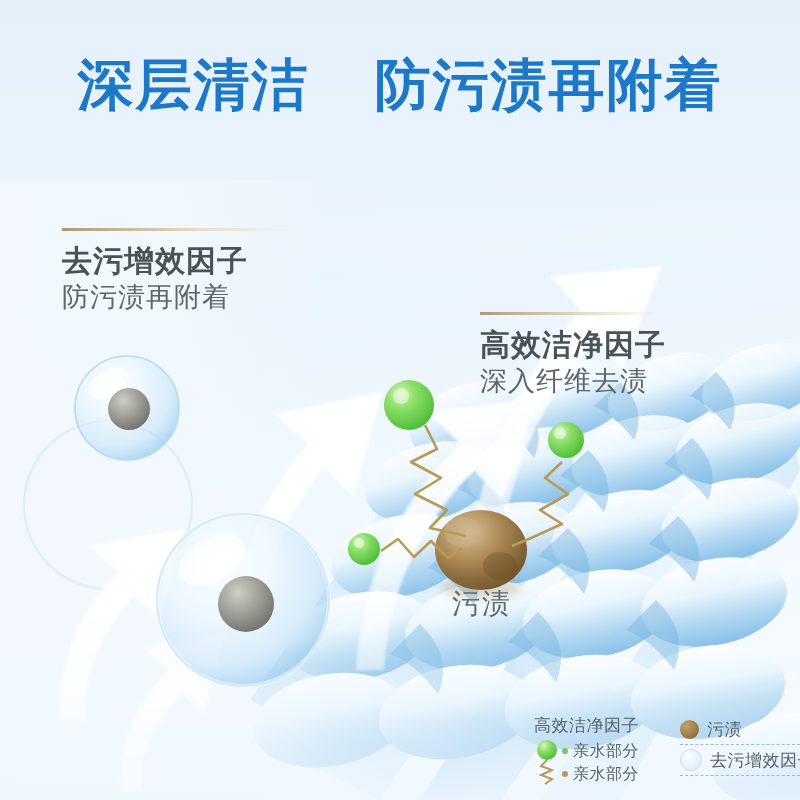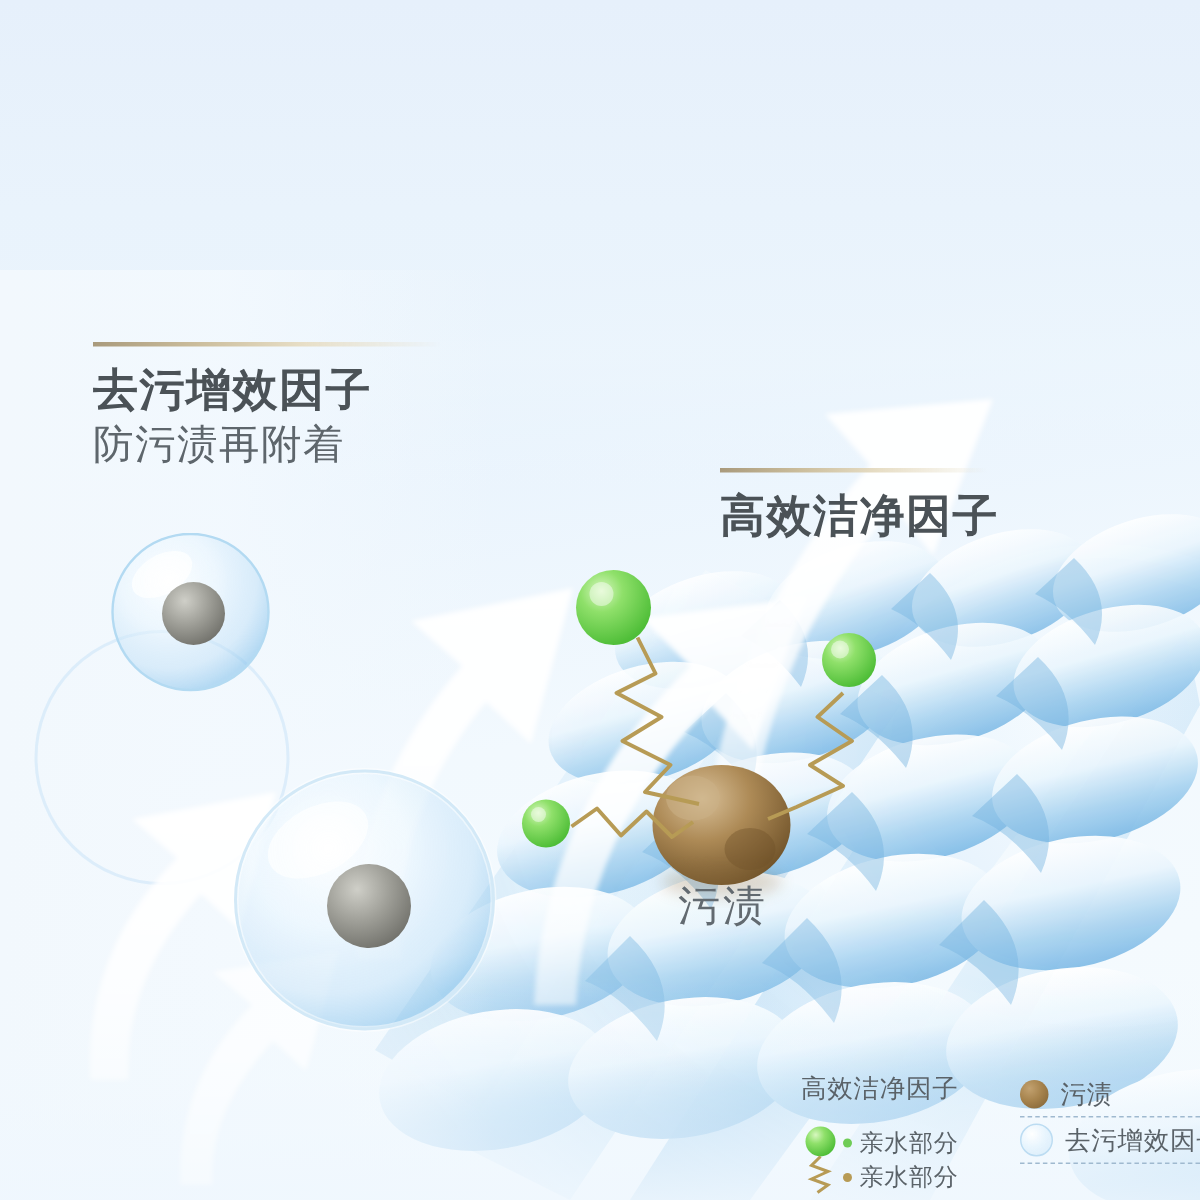--- a/index.html
+++ b/index.html
@@ -75,21 +75,21 @@
   .legend .col-l{position:absolute;left:0;top:0;width:142px;}
   .legend .col-r{position:absolute;left:146px;top:0;width:120px;}
   .lg-title{
     font-size:17px;color:#5a6268;white-space:nowrap;letter-spacing:.5px;
     font-family:"DejaVu Sans","Liberation Sans",sans-serif;
   }
   .lg-sub{
     font-size:16px;color:#5a6268;white-space:nowrap;letter-spacing:.5px;
     font-family:"DejaVu Sans","Liberation Sans",sans-serif;line-height:1.45;
   }
-  .lg-rowwrap{display:flex;align-items:flex-start;margin-top:13px;}
+  .lg-rowwrap{display:flex;align-items:flex-start;margin-top:2px;}
   .lg-mol{width:26px;flex:0 0 26px;position:relative;height:46px;}
   .lg-items{margin-left:2px;}
   .lg-item{display:flex;align-items:center;gap:5px;}
   .dot{width:6px;height:6px;border-radius:50%;flex:0 0 6px;}
   .dot.green{background:#6fcc56;}
   .dot.gold{background:#b79b55;}
   .lg-r-row{display:flex;align-items:center;gap:8px;height:30px;}
   .dash{
     border-bottom:1px dashed #9fb9cf;height:0;width:100%;
   }
@@ -280,30 +280,36 @@
     <g>
       <circle cx="409" cy="405" r="25" fill="url(#greenG)"></circle>
       <circle cx="401" cy="396" r="8" fill="#ffffff" opacity=".45"></circle>
       <circle cx="566" cy="440" r="18" fill="url(#greenG)"></circle>
       <circle cx="560" cy="433" r="6" fill="#ffffff" opacity=".45"></circle>
       <circle cx="364" cy="549" r="16" fill="url(#greenG)"></circle>
       <circle cx="359" cy="543" r="5" fill="#ffffff" opacity=".45"></circle>
     </g>
   </svg>
 
+  <div class="headline">
+    <span>深层清洁</span>
+    <span class="gap"></span>
+    <span>防污渍再附着</span>
+  </div>
 
   <div class="callout" id="callout-left">
     <div class="rule"></div>
     <div class="c-title">去污增效因子</div>
     <div class="c-sub">防污渍再附着</div>
   </div>
 
   <div class="callout" id="callout-right">
     <div class="rule short"></div>
     <div class="c-title">高效洁净因子</div>
+    <div class="c-sub">深入纤维去渍</div>
   </div>
 
   <div class="stain-label">污渍</div>
 
   <div class="legend">
 
     <div class="col-l">
       <div class="lg-title">高效洁净因子</div>
       <div class="lg-rowwrap">
         <div class="lg-mol">

